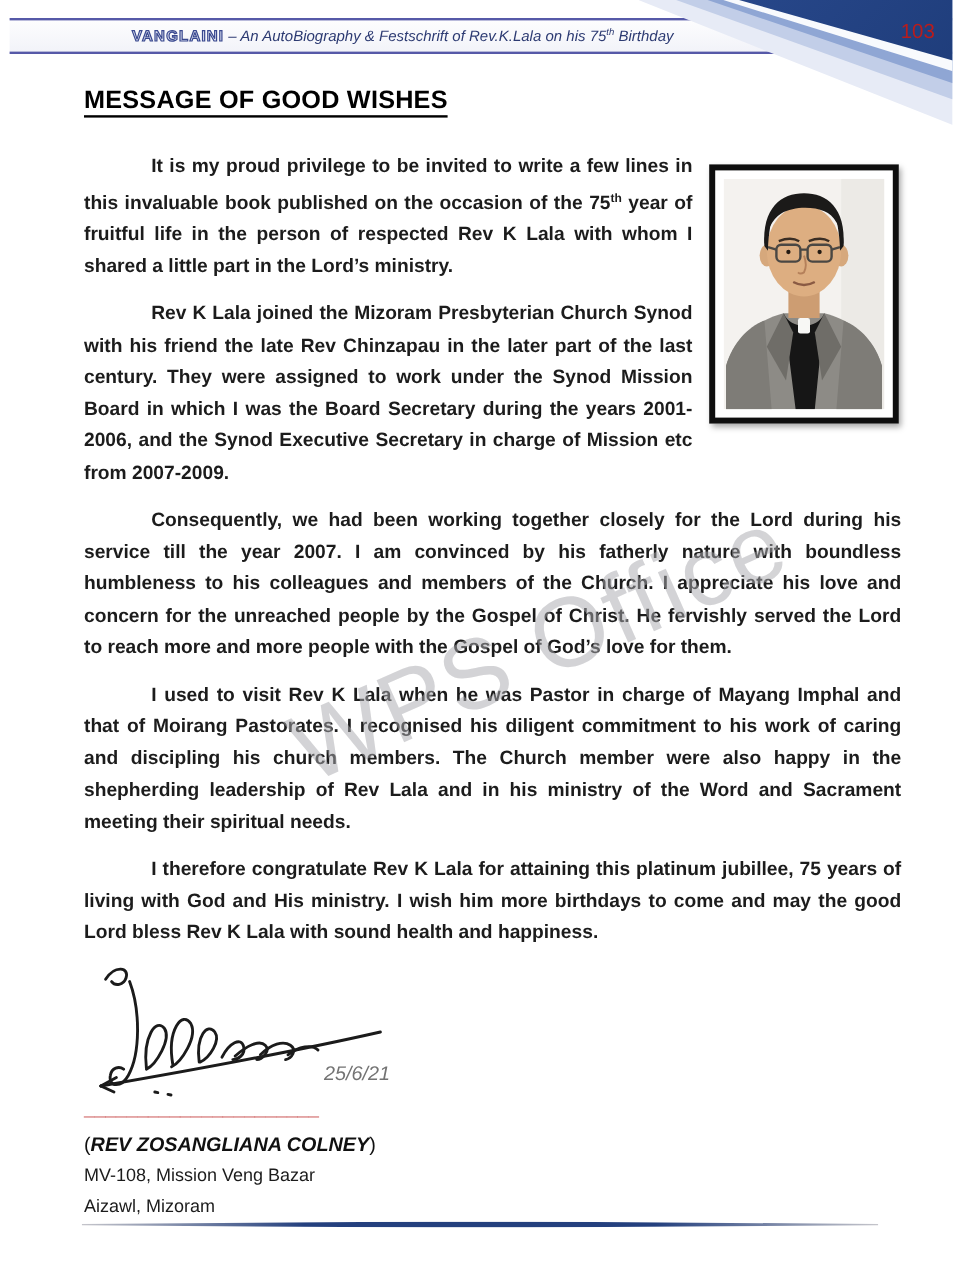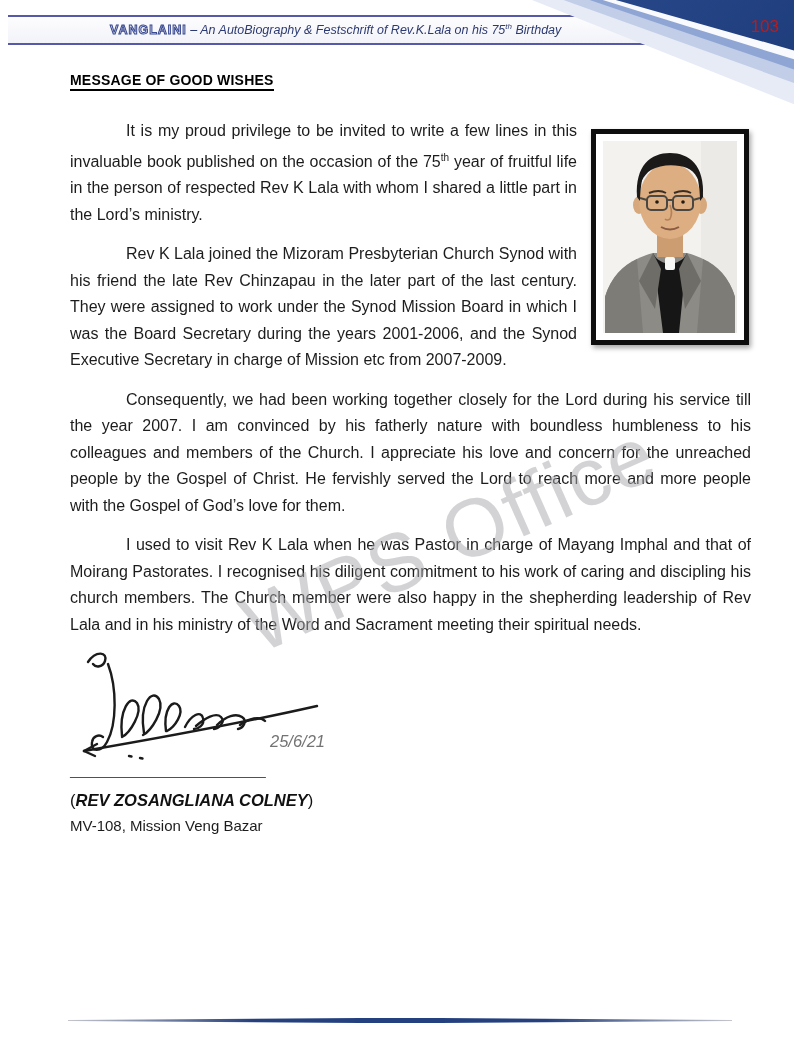--- a/index.html
+++ b/index.html
@@ -25,45 +25,45 @@
   .corner .layer { position:absolute; inset:0; }
   .c1 { background:#e7ebf6; clip-path:polygon(0 0,100% 0,100% 93%); }
   .c2 { background:#c2cee8; clip-path:polygon(12% 0,100% 0,100% 74%); }
   .c3 { background:#8fa6d4; clip-path:polygon(22% 0,100% 0,100% 62%); }
   .c4 { background:#f8fafd; clip-path:polygon(27% 0,100% 0,100% 53%); }
   .c5 { background:linear-gradient(135deg,#2a4a8e,#1d3b78); clip-path:polygon(32% 0,100% 0,100% 45%); }
   .page-num { position:absolute; top:17px; right:15px; color:#b91c1c; font-size:17px; z-index:5; }
 
   
   .content { position:absolute; left:70px; top:72px; width:681px; z-index:2; }
-  .doc-title { margin:0 0 30px 0; font-size:14px; font-weight:bold; letter-spacing:.2px; color:#000; }
+  .doc-title { margin:0 0 30px 0; font-size:21px; font-weight:bold; letter-spacing:.2px; color:#000; }
   .doc-title .u { border-bottom:2.5px solid #000; padding-bottom:1px; }
 
   p.body-par {
     margin:13px 0 0 0; font-size:16px; line-height:26.5px; text-align:justify;
-    text-indent:56px; color:#1c1c1c;
+    text-indent:56px; color:#1c1c1c;font-weight:bold;
   }
   p.first { margin-top:0; }
   sup.th { font-size:10px; }
 
   .intro-row { display:flex; align-items:flex-start; }
   .intro-text { flex:0 0 507px; margin-right:14px; }
 
   .photo-frame {
     margin-top:11px; width:134px; height:192px;
     border:5px solid #0e0e0e; padding:7px; background:#ffffff;
     box-shadow:2px 3px 5px rgba(0,0,0,.35);
   }
   .photo-frame svg { display:block; }
 
   
   .sig-row { position:relative; height:120px; margin-top:6px; }
   .sig-row svg { position:absolute; left:2px; top:2px; }
   .sig-date { position:absolute; left:200px; top:88px; font-size:16.5px; font-style:italic; color:#737373; }
-  .sig-rule { font-size:16px; font-weight:bold; color:#6d28d9; letter-spacing:0; line-height:14px;text-decoration:underline; }
+  .sig-rule { font-size:16px; font-weight:bold; color:#b91c1c; letter-spacing:0; line-height:14px; }
   .sig-name { font-size:16.5px; margin-top:9px; line-height:26px; color:#111; }
   .sig-name .nm { font-weight:bold;font-style:italic; }
   .addr { font-size:15px; line-height:26px; color:#1c1c1c; }
 
   
   .watermark {
     position:absolute; left:228px; top:492px; z-index:3; pointer-events:none;
     font-size:82px; letter-spacing:2px; color:#a9a9ae; opacity:.5; white-space:nowrap;
     transform:rotate(-24deg); transform-origin:center;
   }
@@ -145,20 +145,21 @@
           <circle cx="80" cy="61" r="1.8" fill="#231a12"></circle>
 
           <path d="M67,64 q3,8 0,14 q-3,2 -5,0" stroke="#b5805a" stroke-width="1.6" fill="none"></path>
           <path d="M58,86 q9,5 18,0" stroke="#8a5a43" stroke-width="2" fill="none"></path>
         </svg>
       </div>
     </div>
 
     <p class="body-par">Consequently, we had been working together closely for the Lord during his service till the year 2007. I am convinced by his fatherly nature with boundless humbleness to his colleagues and members of the Church. I appreciate his love and concern for the unreached people by the Gospel of Christ. He fervishly served the Lord to reach more and more people with the Gospel of God’s love for them.</p>
     <p class="body-par">I used to visit Rev K Lala when he was Pastor in charge of Mayang Imphal and that of Moirang Pastorates. I recognised his diligent commitment to his work of caring and discipling his church members. The Church member were also happy in the shepherding leadership of Rev Lala and in his ministry of the Word and Sacrament meeting their spiritual needs.</p>
+    <p class="body-par">I therefore congratulate Rev K Lala for attaining this platinum jubillee, 75 years of living with God and His ministry. I wish him more birthdays to come and may the good Lord bless Rev K Lala with sound health and happiness.</p>
 
     <div class="sig-row">
       <svg width="260" height="116" viewBox="0 0 260 116">
         <g fill="none" stroke="#1b1b1b" stroke-width="2.4" stroke-linecap="round">
           <path d="M16,16 C24,4 36,6 33,15 C31,21 24,22 21,18"></path>
           <path d="M36,18 C45,42 45,78 35,96 C29,107 18,106 20,96 C21,90 27,88 31,91"></path>
           <path d="M50,90 C47,64 58,48 65,57 C71,66 58,87 50,91"></path>
           <path d="M72,87 C67,58 80,42 87,53 C93,64 79,85 71,89"></path>
           <path d="M94,85 C91,63 101,52 107,60 C112,67 103,81 95,85"></path>
           <path d="M113,81 C119,69 129,64 131,72 C133,79 126,83 122,83"></path>
@@ -171,19 +172,20 @@
           <path d="M57,110 l2.5,0.5"></path>
           <path d="M68,112 l2.5,0.5"></path>
         </g>
       </svg>
       <span class="sig-date">25/6/21</span>
     </div>
 
     <div class="sig-rule">______________________</div>
     <div class="sig-name"><span>(</span><span class="nm">REV ZOSANGLIANA COLNEY</span><span>)</span></div>
     <div class="addr">MV-108, Mission Veng Bazar</div>
+    <div class="addr">Aizawl, Mizoram</div>
   </div>
 
   <div class="watermark">WPS Office</div>
 
   <div class="bottom-divider"></div>
 
 </div>
 
 </body></html>

